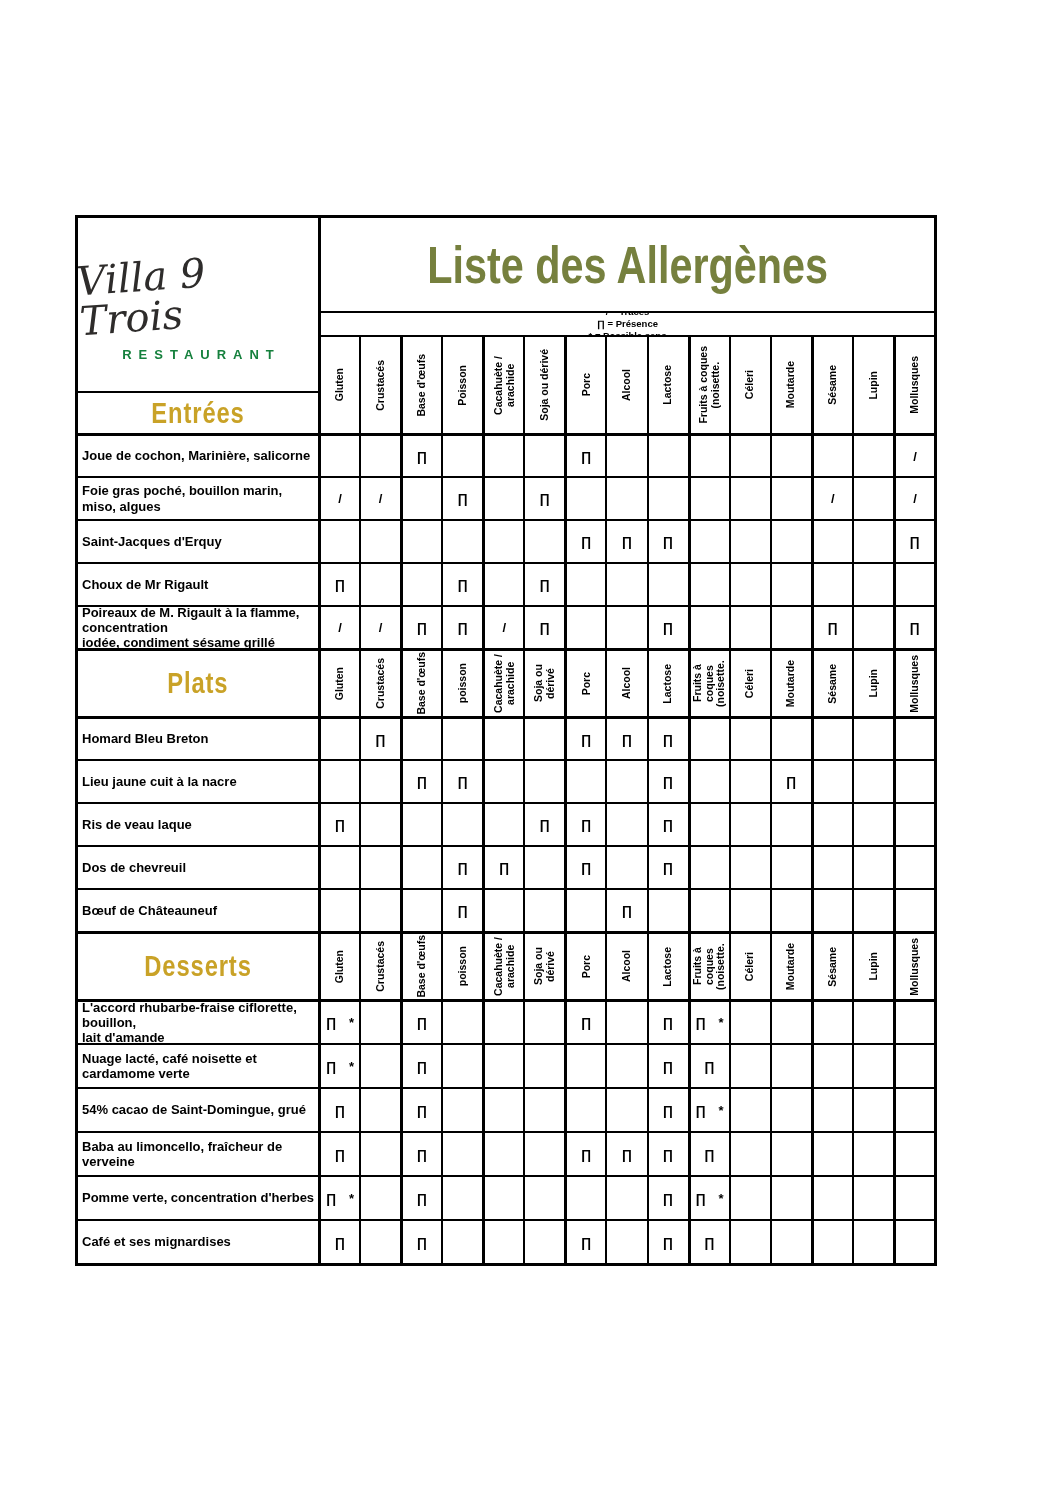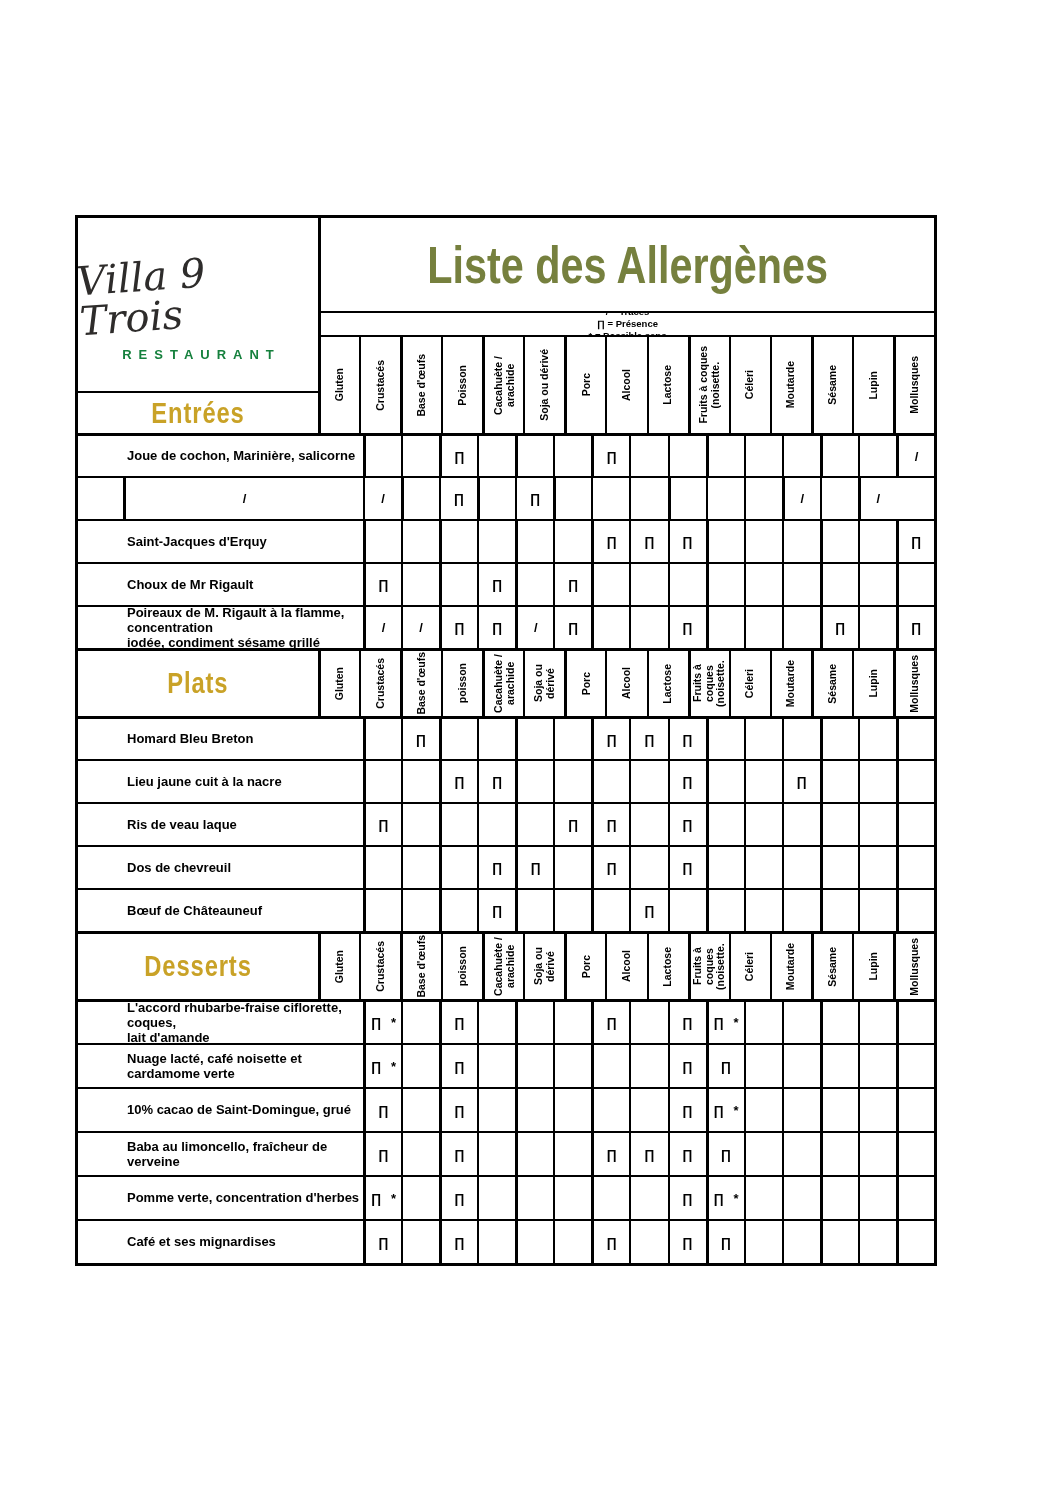--- a/index.html
+++ b/index.html
@@ -32,21 +32,21 @@
   .hc{box-sizing:border-box;border-left:2px solid #000;display:flex;
       align-items:center;justify-content:center;overflow:hidden;}
   .hc.bl3{border-left-width:3px;}
   .vert{writing-mode:vertical-rl;transform:rotate(180deg);white-space:pre-line;
         font-size:10.5px;font-weight:bold;line-height:1.1;text-align:center;
         letter-spacing:0px;max-height:78px;}
   
   .grid16{display:grid;grid-template-columns:240px repeat(15,1fr);
           border-top:2px solid #000;box-sizing:border-box;}
   .grid16.tt{border-top-width:3px;}
-  .brow{height:43px;padding-left:45px;}
+  .brow{height:43px;}
   .brow.h44{height:44px;}
   .band{height:68px;}
   .cell{box-sizing:border-box;border-left:2px solid #000;display:flex;
         align-items:center;justify-content:center;overflow:hidden;}
   .cell.bl3{border-left-width:3px;}
   .dish{border-left:none;justify-content:flex-start;text-align:left;padding:1px 3px 1px 4px;
         font-weight:bold;font-size:13px;line-height:1.18;white-space:pre-line;}
   .bandlabel{border-left:none;}
   .mark{font-weight:bold;font-size:13px;}
   .mark-split{width:100%;display:flex;justify-content:space-between;
@@ -146,20 +146,21 @@
           <div class="cell bl3"></div>
           <div class="cell"></div>
           <div class="cell"></div>
           <div class="cell bl3"></div>
           <div class="cell"></div>
           <div class="cell bl3">
             <span class="mark">/</span>
           </div>
         </div>
         <div class="grid16 brow">
+          <div class="cell dish">Foie gras poché, bouillon marin, miso, algues</div>
           <div class="cell bl3">
             <span class="mark">/</span>
           </div>
           <div class="cell">
             <span class="mark">/</span>
           </div>
           <div class="cell bl3"></div>
           <div class="cell">
             <span class="mark">∏</span>
           </div>
@@ -492,21 +493,21 @@
             <span class="vert">Sésame</span>
           </div>
           <div class="hc cell">
             <span class="vert">Lupin</span>
           </div>
           <div class="hc bl3 cell">
             <span class="vert">Mollusques</span>
           </div>
         </div>
         <div class="grid16 brow tt h44">
-          <div class="cell dish">L'accord rhubarbe-fraise ciflorette, coques,
+          <div class="cell dish">L'accord rhubarbe-fraise ciflorette, bouillon,
 lait d'amande</div>
           <div class="cell bl3">
             <span class="mark-split">
               <span>∏</span>
               <span>*</span>
             </span>
           </div>
           <div class="cell"></div>
           <div class="cell bl3">
             <span class="mark">∏</span>
@@ -556,21 +557,21 @@
           <div class="cell bl3">
             <span class="mark">∏</span>
           </div>
           <div class="cell"></div>
           <div class="cell"></div>
           <div class="cell bl3"></div>
           <div class="cell"></div>
           <div class="cell bl3"></div>
         </div>
         <div class="grid16 brow h44">
-          <div class="cell dish">10% cacao de Saint-Domingue, grué</div>
+          <div class="cell dish">54% cacao de Saint-Domingue, grué</div>
           <div class="cell bl3">
             <span class="mark">∏</span>
           </div>
           <div class="cell"></div>
           <div class="cell bl3">
             <span class="mark">∏</span>
           </div>
           <div class="cell"></div>
           <div class="cell bl3"></div>
           <div class="cell"></div>

